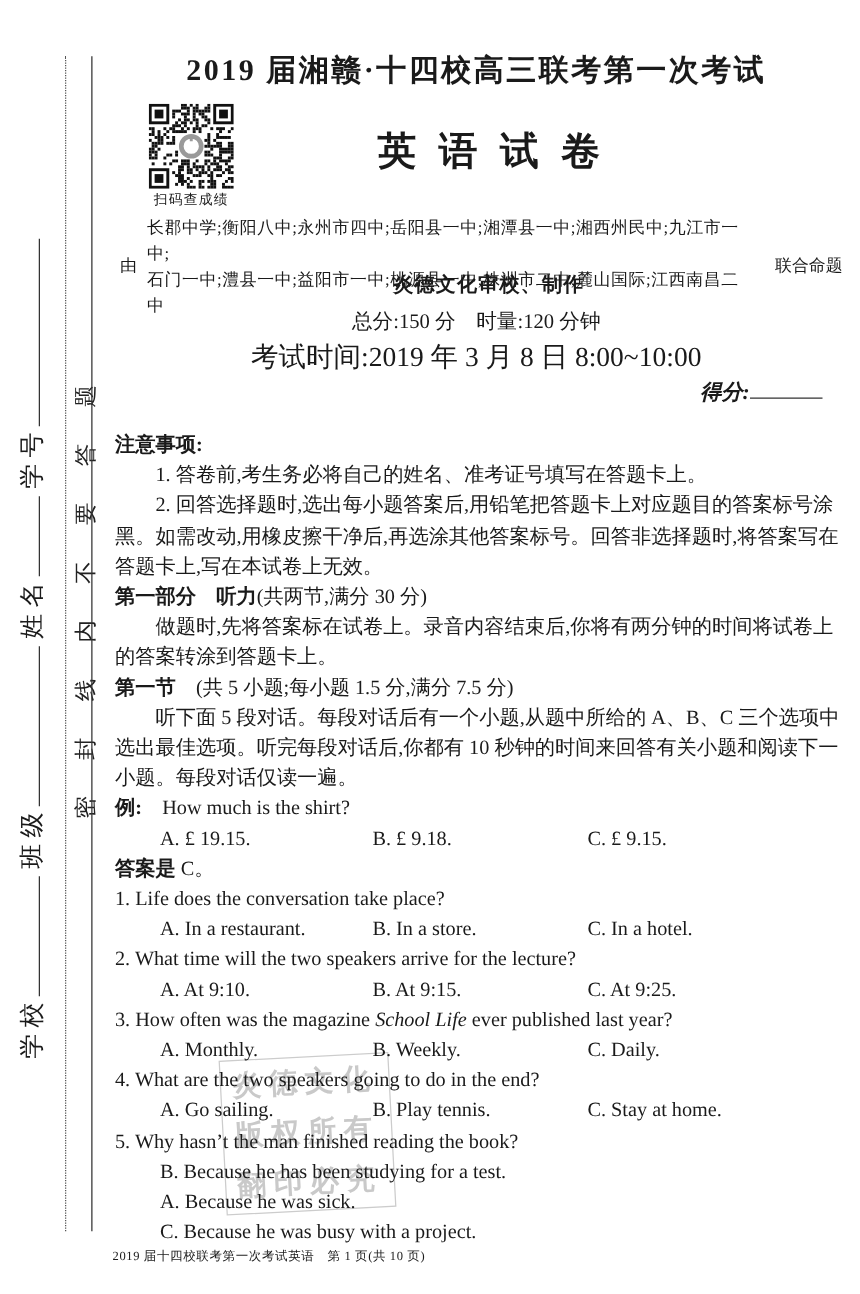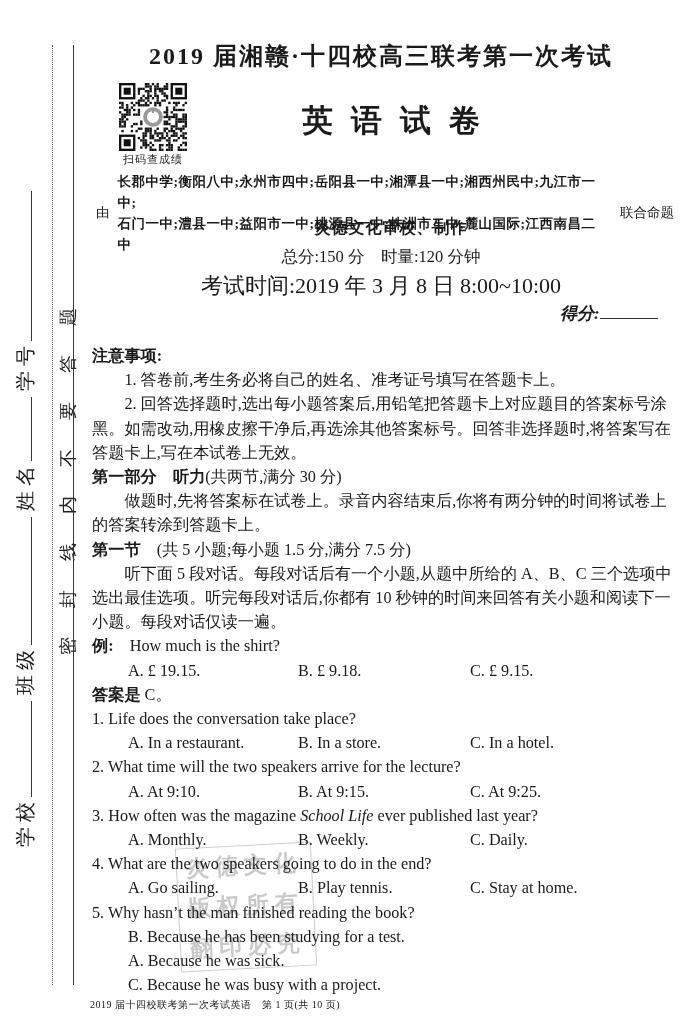--- a/index.html
+++ b/index.html
@@ -21,21 +21,21 @@
   .exam-title{position:absolute;left:90px;top:40px;width:582px;text-align:center;
               font-size:24px;font-weight:bold;letter-spacing:2px;}
   .qr-wrap{position:absolute;left:117px;top:83px;width:72px;text-align:center;}
   .qr-wrap svg{display:block;margin:0 auto;}
   .qr-caption{font-size:11px;margin-top:1px;letter-spacing:1px;}
   .subject-title{position:absolute;left:110px;top:100px;width:562px;text-align:center;
                  font-size:31px;font-weight:bold;letter-spacing:18px;text-indent:18px;}
   .byline{position:absolute;left:96px;top:171px;width:578px;display:flex;
           align-items:center;font-size:13.5px;}
   .byline .by{margin-right:8px;}
-  .byline .schools{flex:1;line-height:21px;letter-spacing:.5px;font-weight:bold;}
+  .byline .schools{flex:1;line-height:21px;letter-spacing:.5px;}
   .byline .joint{margin-left:24px;}
   .producer{position:absolute;left:100px;top:218px;width:582px;text-align:center;
             font-size:16px;font-weight:bold;letter-spacing:1px;}
   .totals{position:absolute;left:90px;top:246px;width:582px;text-align:center;font-size:16.5px;}
   .examtime{position:absolute;left:90px;top:271px;width:582px;text-align:center;font-size:22px;}
   .score-line{position:absolute;left:560px;top:302px;font-size:17px;font-weight:bold;font-style:italic;}
   .score-line .uline{width:58px;height:16px;border-bottom-width:1.5px;}
   
   .body{position:absolute;left:92px;top:344px;width:586px;font-size:16.2px;
         line-height:24.2px;z-index:1;}

